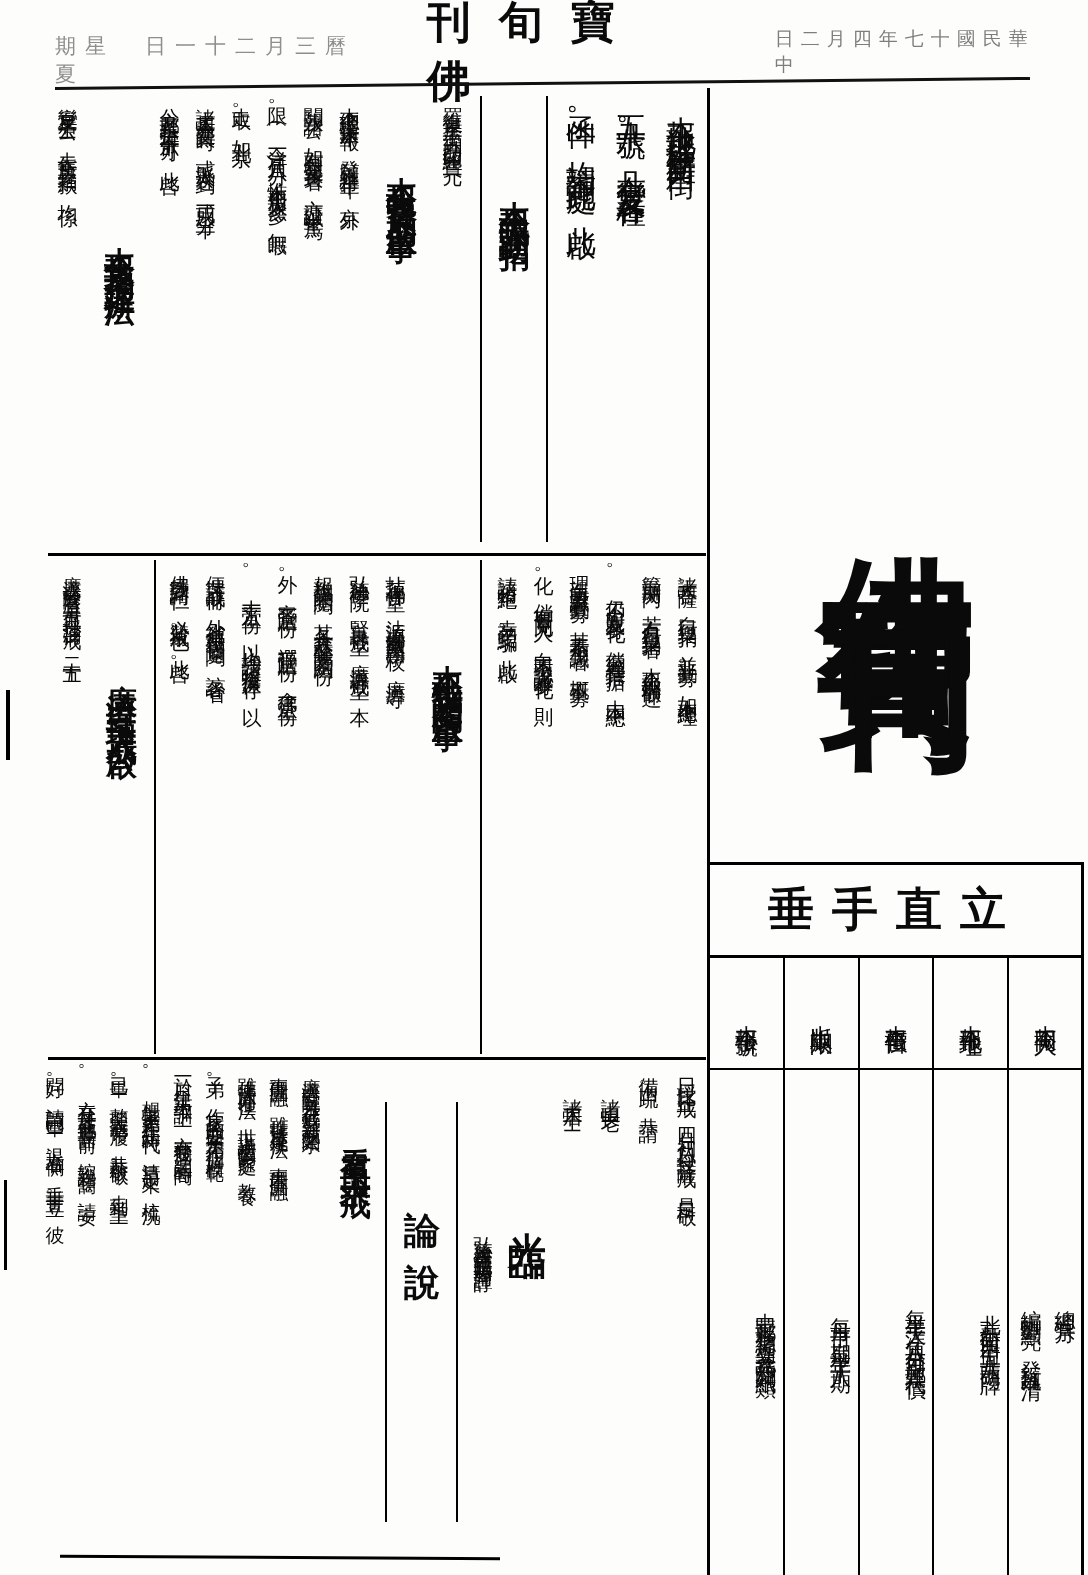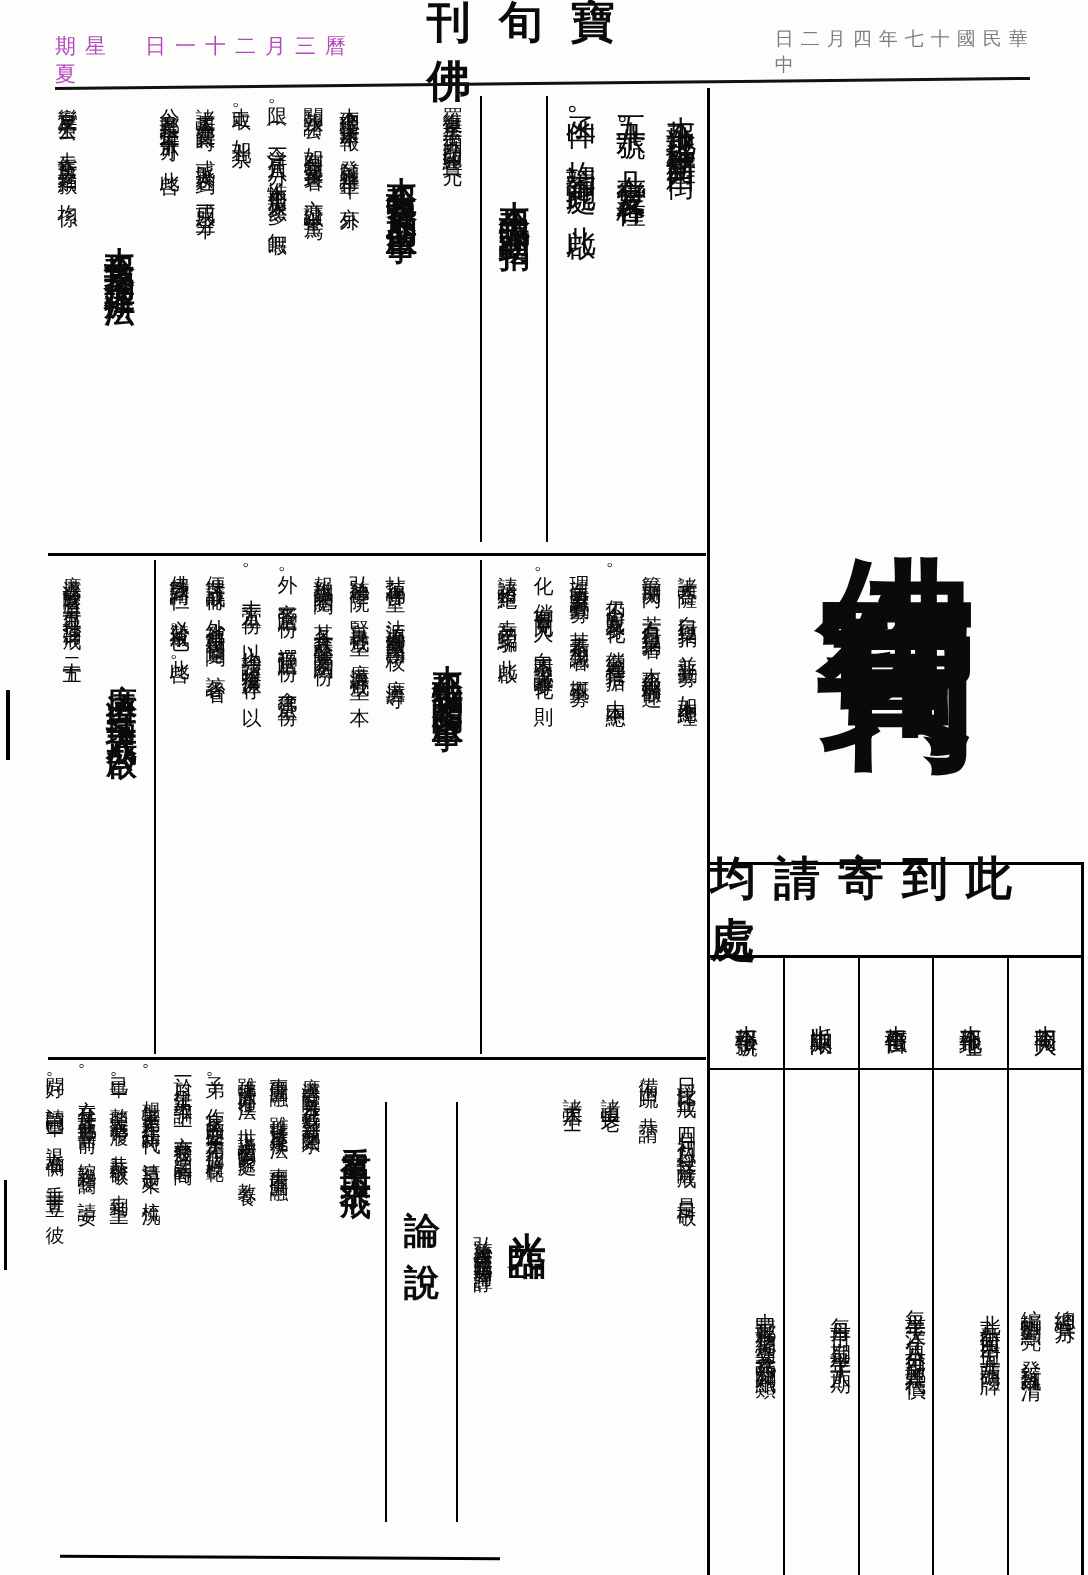--- a/index.html
+++ b/index.html
@@ -8,21 +8,21 @@
     position:relative; width:1088px; height:1575px; margin:0 auto;
     background:#fdfdfb; color:#0a0a0a; overflow:hidden;
     font-family:"Liberation Serif","DejaVu Serif",serif;
   }
   .v { writing-mode:vertical-rl; }
   .pre { white-space:pre-line; }
 
   
   .header { position:absolute; top:26px; left:55px; width:990px; height:52px;
             display:flex; align-items:center; }
-  .hdr-left  { font-size:21px; letter-spacing:9px; color:#a21caf; opacity:.8; filter:blur(.4px);margin-top:16px; }
+  .hdr-left  { font-size:21px; letter-spacing:9px; color:#737373; opacity:.8; filter:blur(.4px);margin-top:16px; }
   .hdr-title { font-size:44px; font-weight:700; letter-spacing:28px; margin-left:60px; }
   .hdr-right { font-size:19px; letter-spacing:7px; color:#3a3a3a; opacity:.65; filter:blur(.6px); margin-left:76px; }
   .header-rule { position:absolute; top:82px; left:55px; width:975px; height:3px;
                  background:#111; transform:rotate(-0.6deg); }
 
   
   .main-divider { position:absolute; left:707px; top:88px; width:3px; height:1487px; background:#000; }
   .right-edge   { position:absolute; left:1081px; top:862px; width:3px; height:713px; background:#000; }
   .masthead { position:absolute; left:712px; top:90px; width:372px; height:770px;
               display:flex; align-items:center; justify-content:center; }
@@ -97,21 +97,21 @@
   <div class="right-edge"></div>
   <div class="artifact art1"></div>
   <div class="artifact art2"></div>
 
   <div class="masthead">
     <span class="masthead-text v">佛寶旬刊</span>
   </div>
 
   <div class="issue-rule-top"></div>
   <div class="issue-box">
-    <span class="issue-text">均請寄到此處</span>
+    <span class="issue-text">垂手直立</span>
   </div>
   <div class="issue-rule-bottom"></div>
 
   <div class="info-table">
     <div class="it-col">
       <div class="it-th v">本報同人</div>
       <div class="it-td v pre">總理宗月
 編輯劉顯亮　發行魏中清</div>
     </div>
     <div class="it-col">

